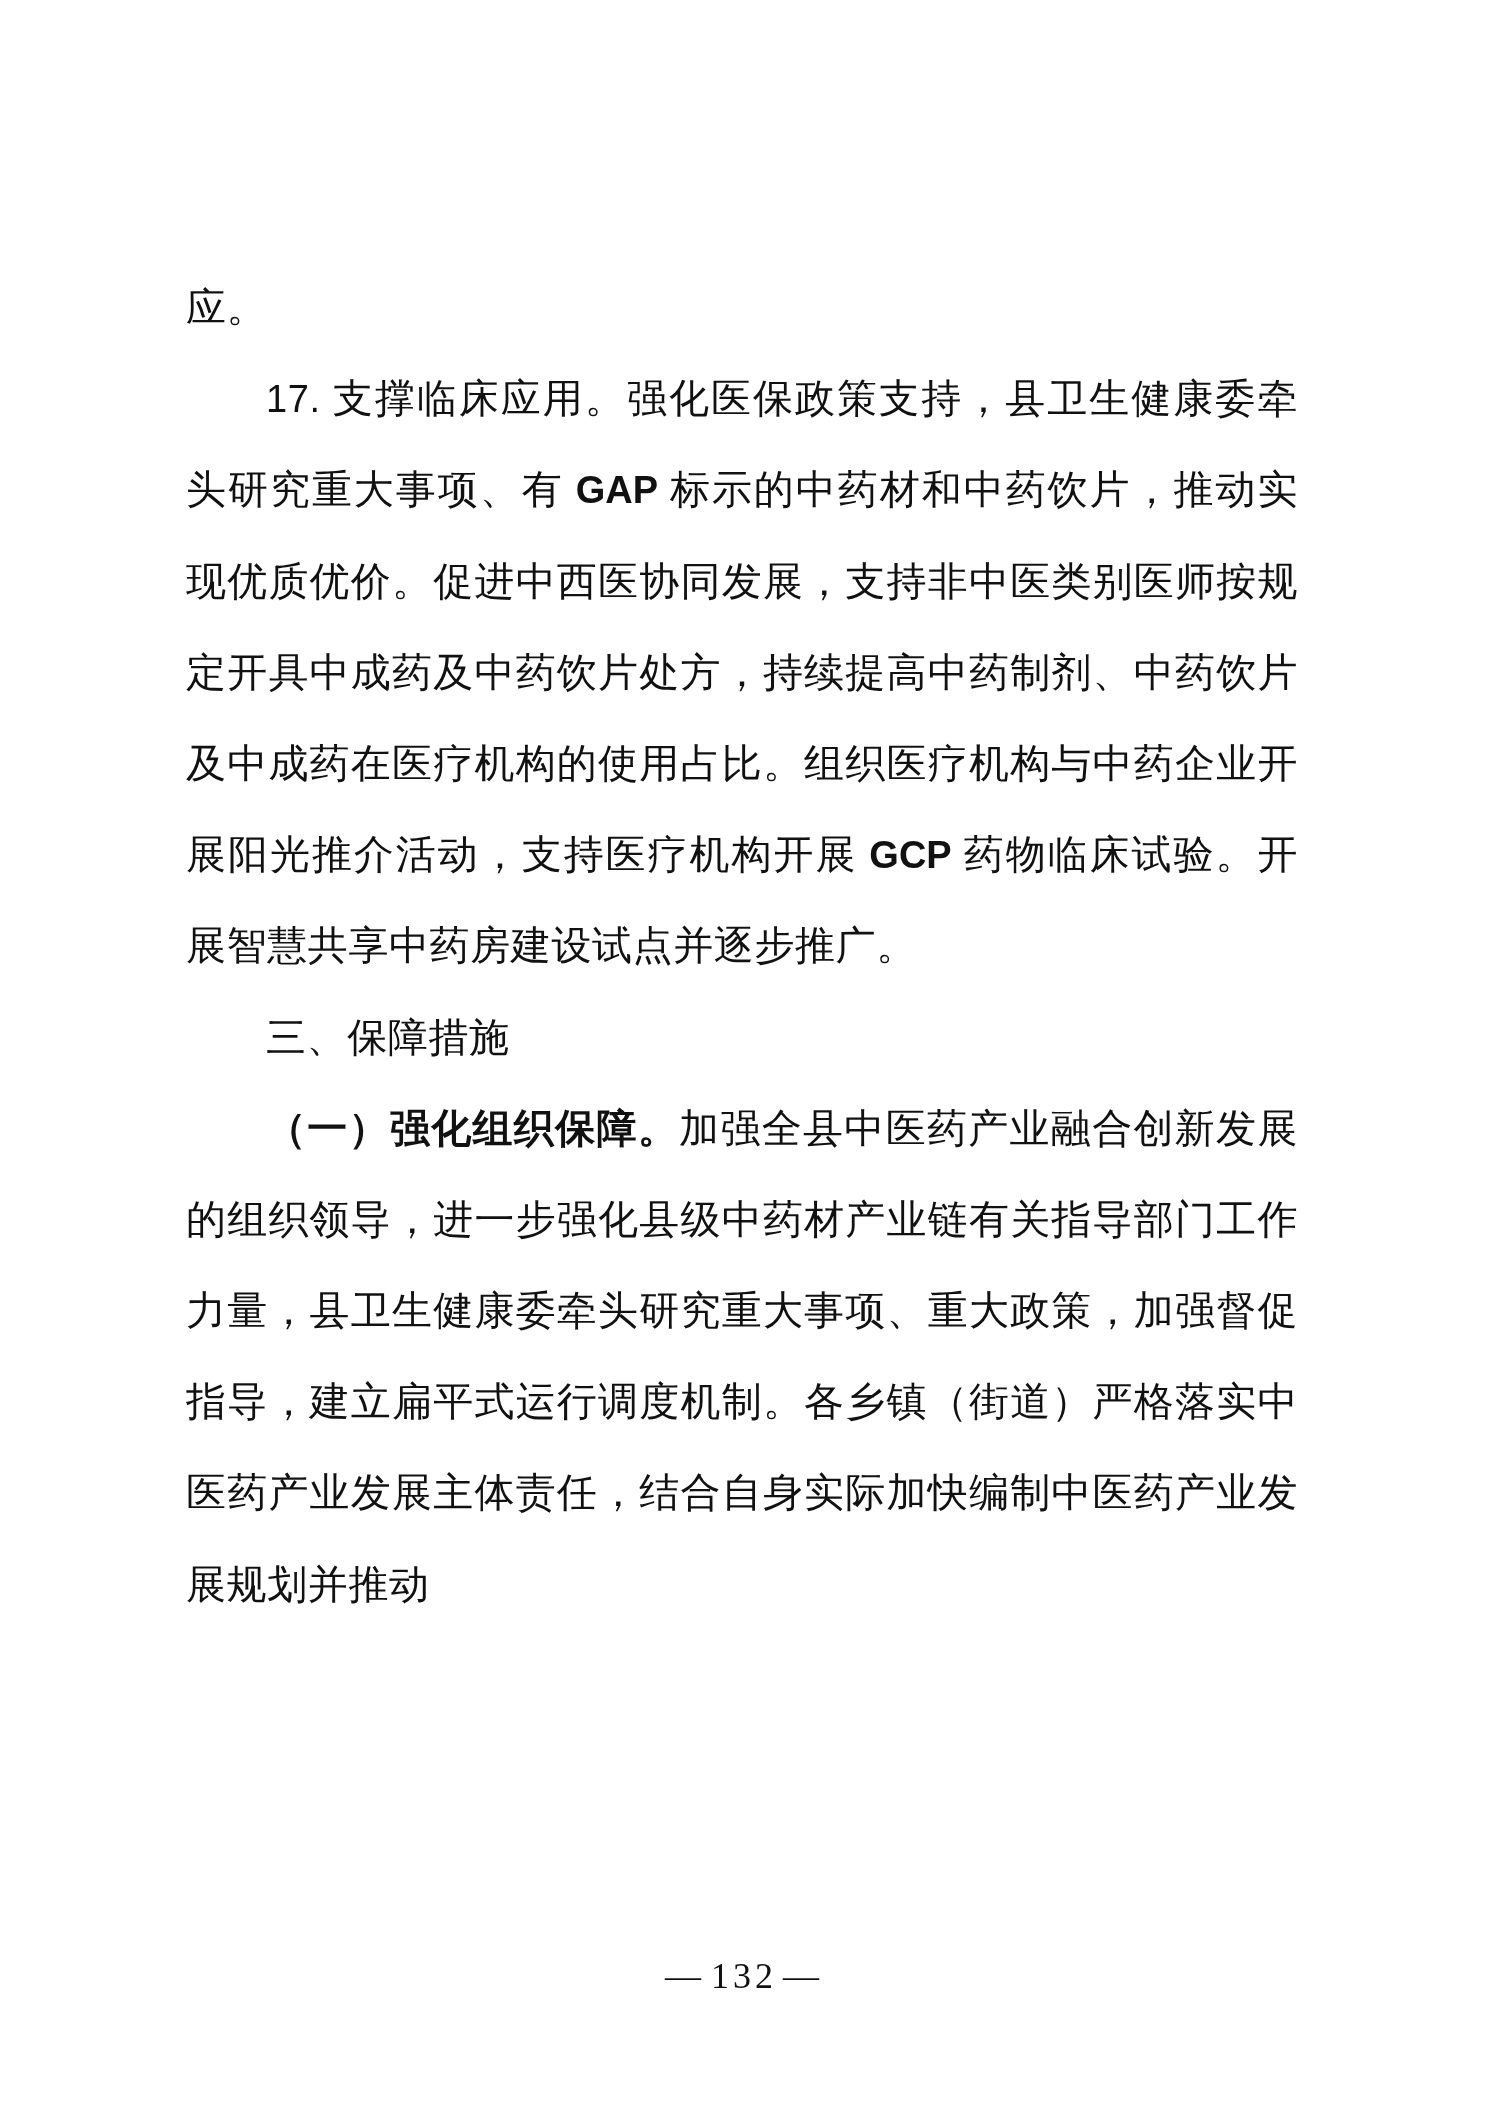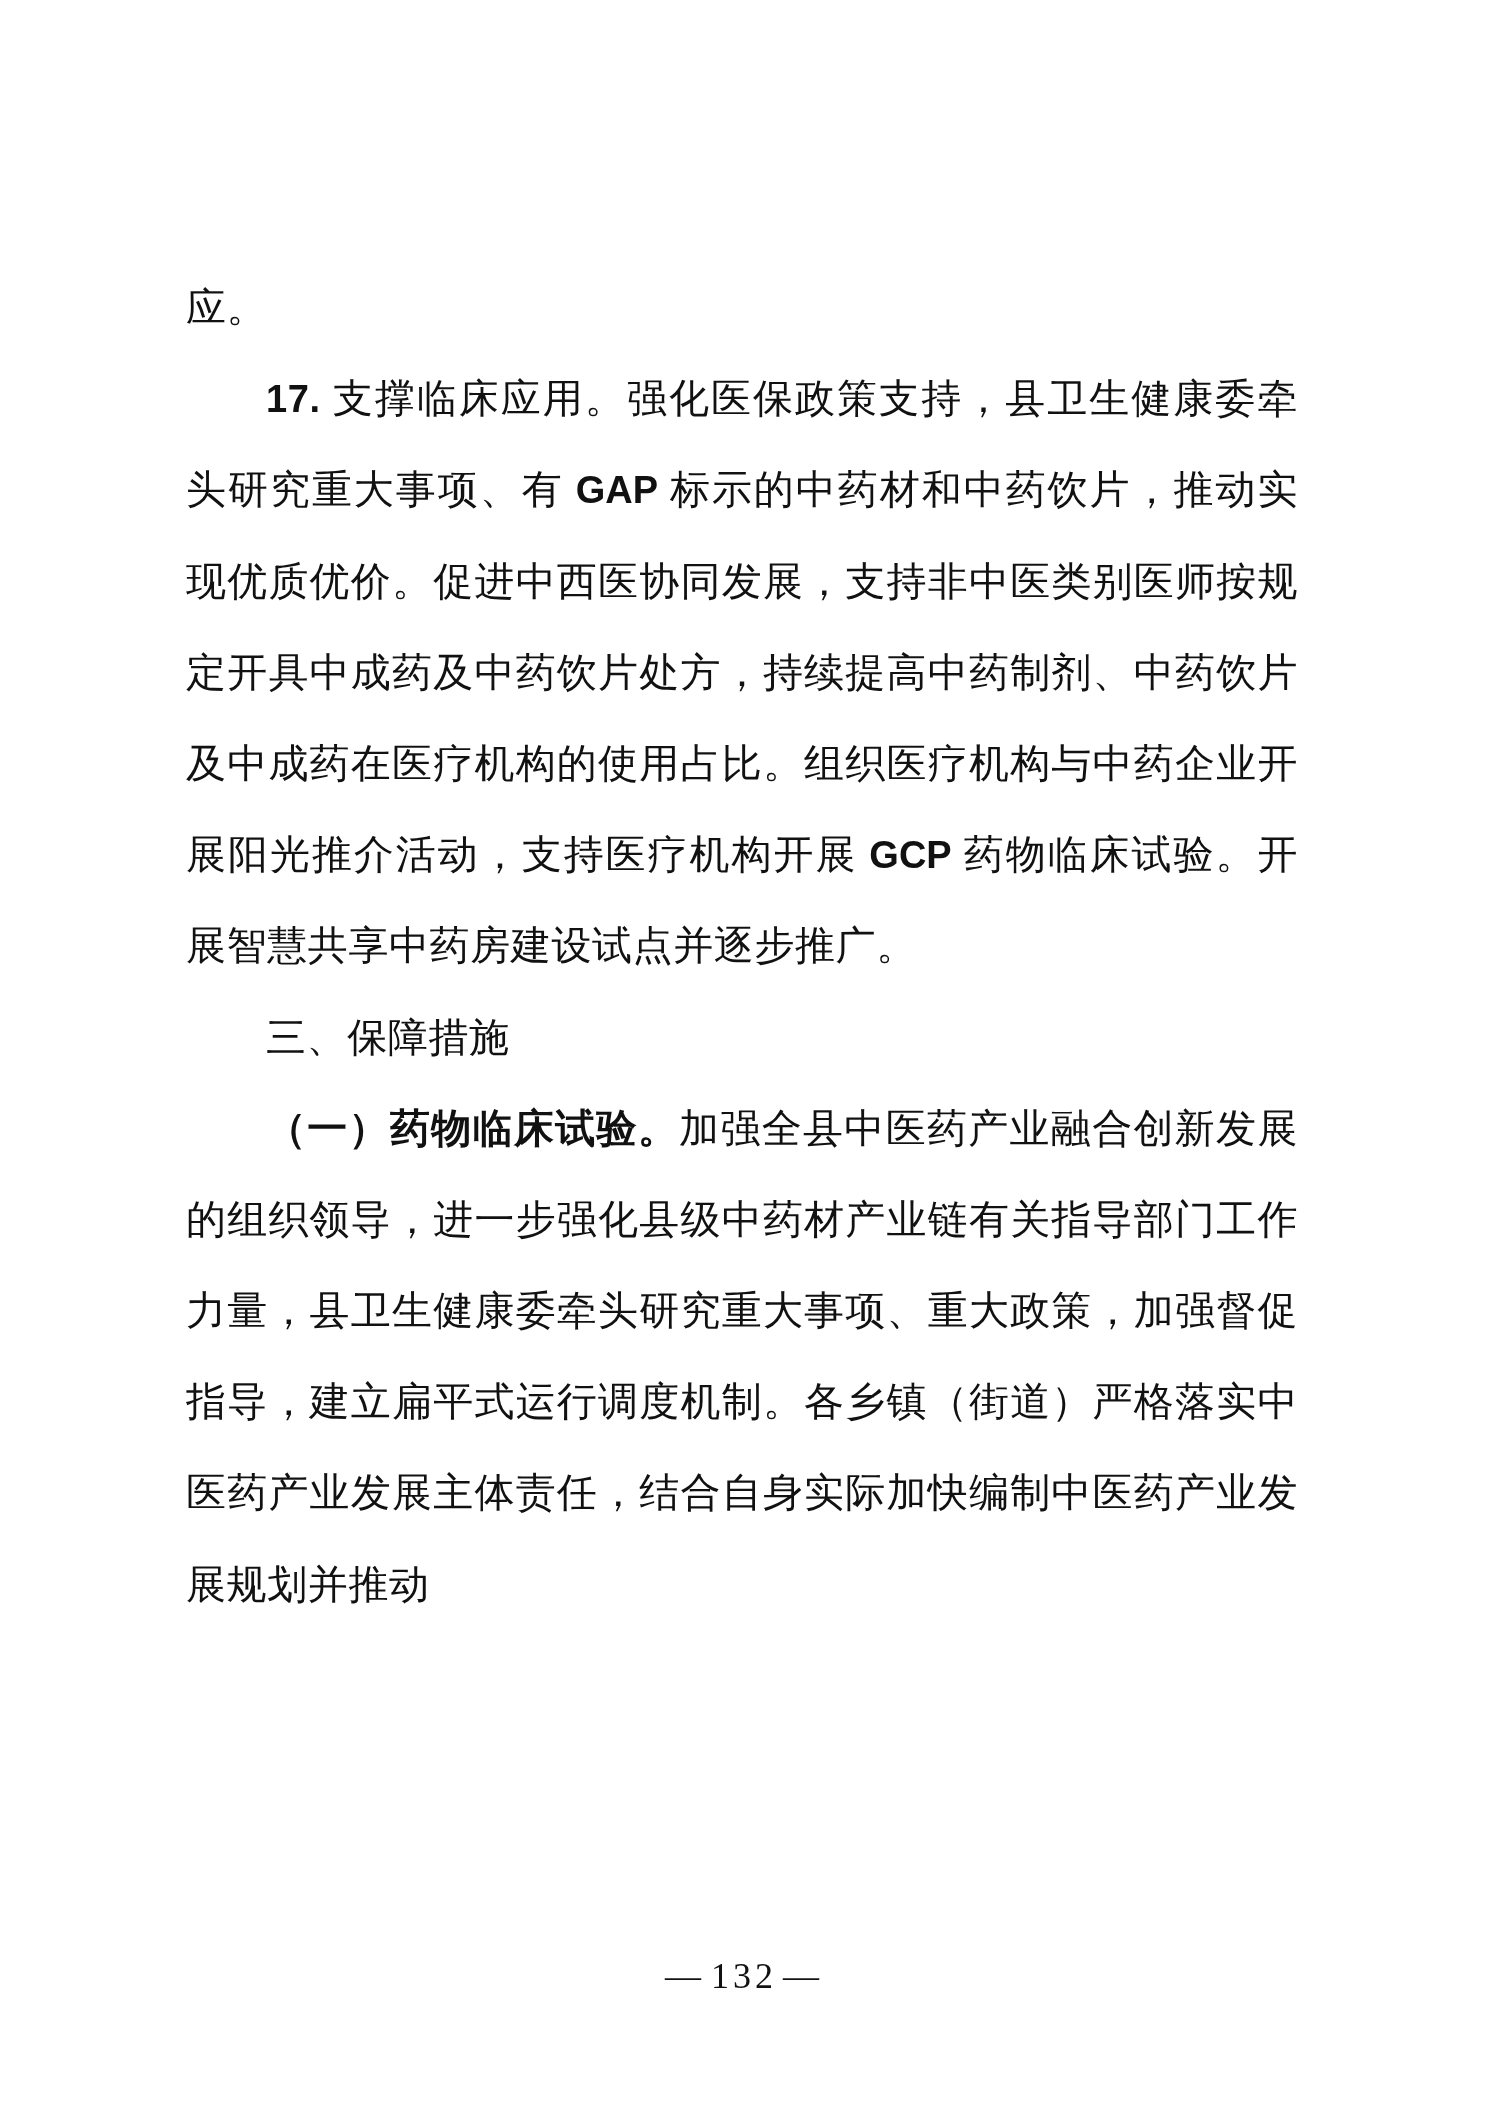--- a/index.html
+++ b/index.html
@@ -39,21 +39,21 @@
     font-weight: bold;
   }
   .latin {
     font-family: "Liberation Sans", "DejaVu Sans", sans-serif;
     font-size: 38px;
     letter-spacing: 0;
     font-weight: bold;
   }
   .num-bold {
     font-family: "Liberation Sans", "DejaVu Sans", sans-serif;
-    font-weight: bold;
+    font-weight: normal;
     font-size: 38px;
   }
   .footer {
     position: absolute;
     left: 0;
     top: 1955px;
     width: 1488px;
     text-align: center;
     font-size: 36px;
     font-family: "Liberation Serif", "DejaVu Serif", serif;
@@ -78,21 +78,21 @@
 
     <p class="indent">
       <span class="num-bold">17.</span><span> 支撑临床应用。强化医保政策支持，县卫生健康委牵头研究重大事项、有 </span><span class="latin">GAP</span><span> 标示的中药材和中药饮片，推动实现优质优价。促进中西医协同发展，支持非中医类别医师按规定开具中成药及中药饮片处方，持续提高中药制剂、中药饮片及中成药在医疗机构的使用占比。组织医疗机构与中药企业开展阳光推介活动，支持医疗机构开展 </span><span class="latin">GCP</span><span> 药物临床试验。开展智慧共享中药房建设试点并逐步推广。</span>
     </p>
 
     <p class="indent">
       <span>三、保障措施</span>
     </p>
 
     <p class="indent">
-      <span class="b">（一）药物临床试验。</span><span>加强全县中医药产业融合创新发展的组织领导，进一步强化县级中药材产业链有关指导部门工作力量，县卫生健康委牵头研究重大事项、重大政策，加强督促指导，建立扁平式运行调度机制。各乡镇（街道）严格落实中医药产业发展主体责任，结合自身实际加快编制中医药产业发展规划并推动</span>
+      <span class="b">（一）强化组织保障。</span><span>加强全县中医药产业融合创新发展的组织领导，进一步强化县级中药材产业链有关指导部门工作力量，县卫生健康委牵头研究重大事项、重大政策，加强督促指导，建立扁平式运行调度机制。各乡镇（街道）严格落实中医药产业发展主体责任，结合自身实际加快编制中医药产业发展规划并推动</span>
     </p>
 
   </div>
 
   <div class="footer">
     <span class="dash">—</span><span>132</span><span class="dash">—</span>
   </div>
 
 </div>
 

